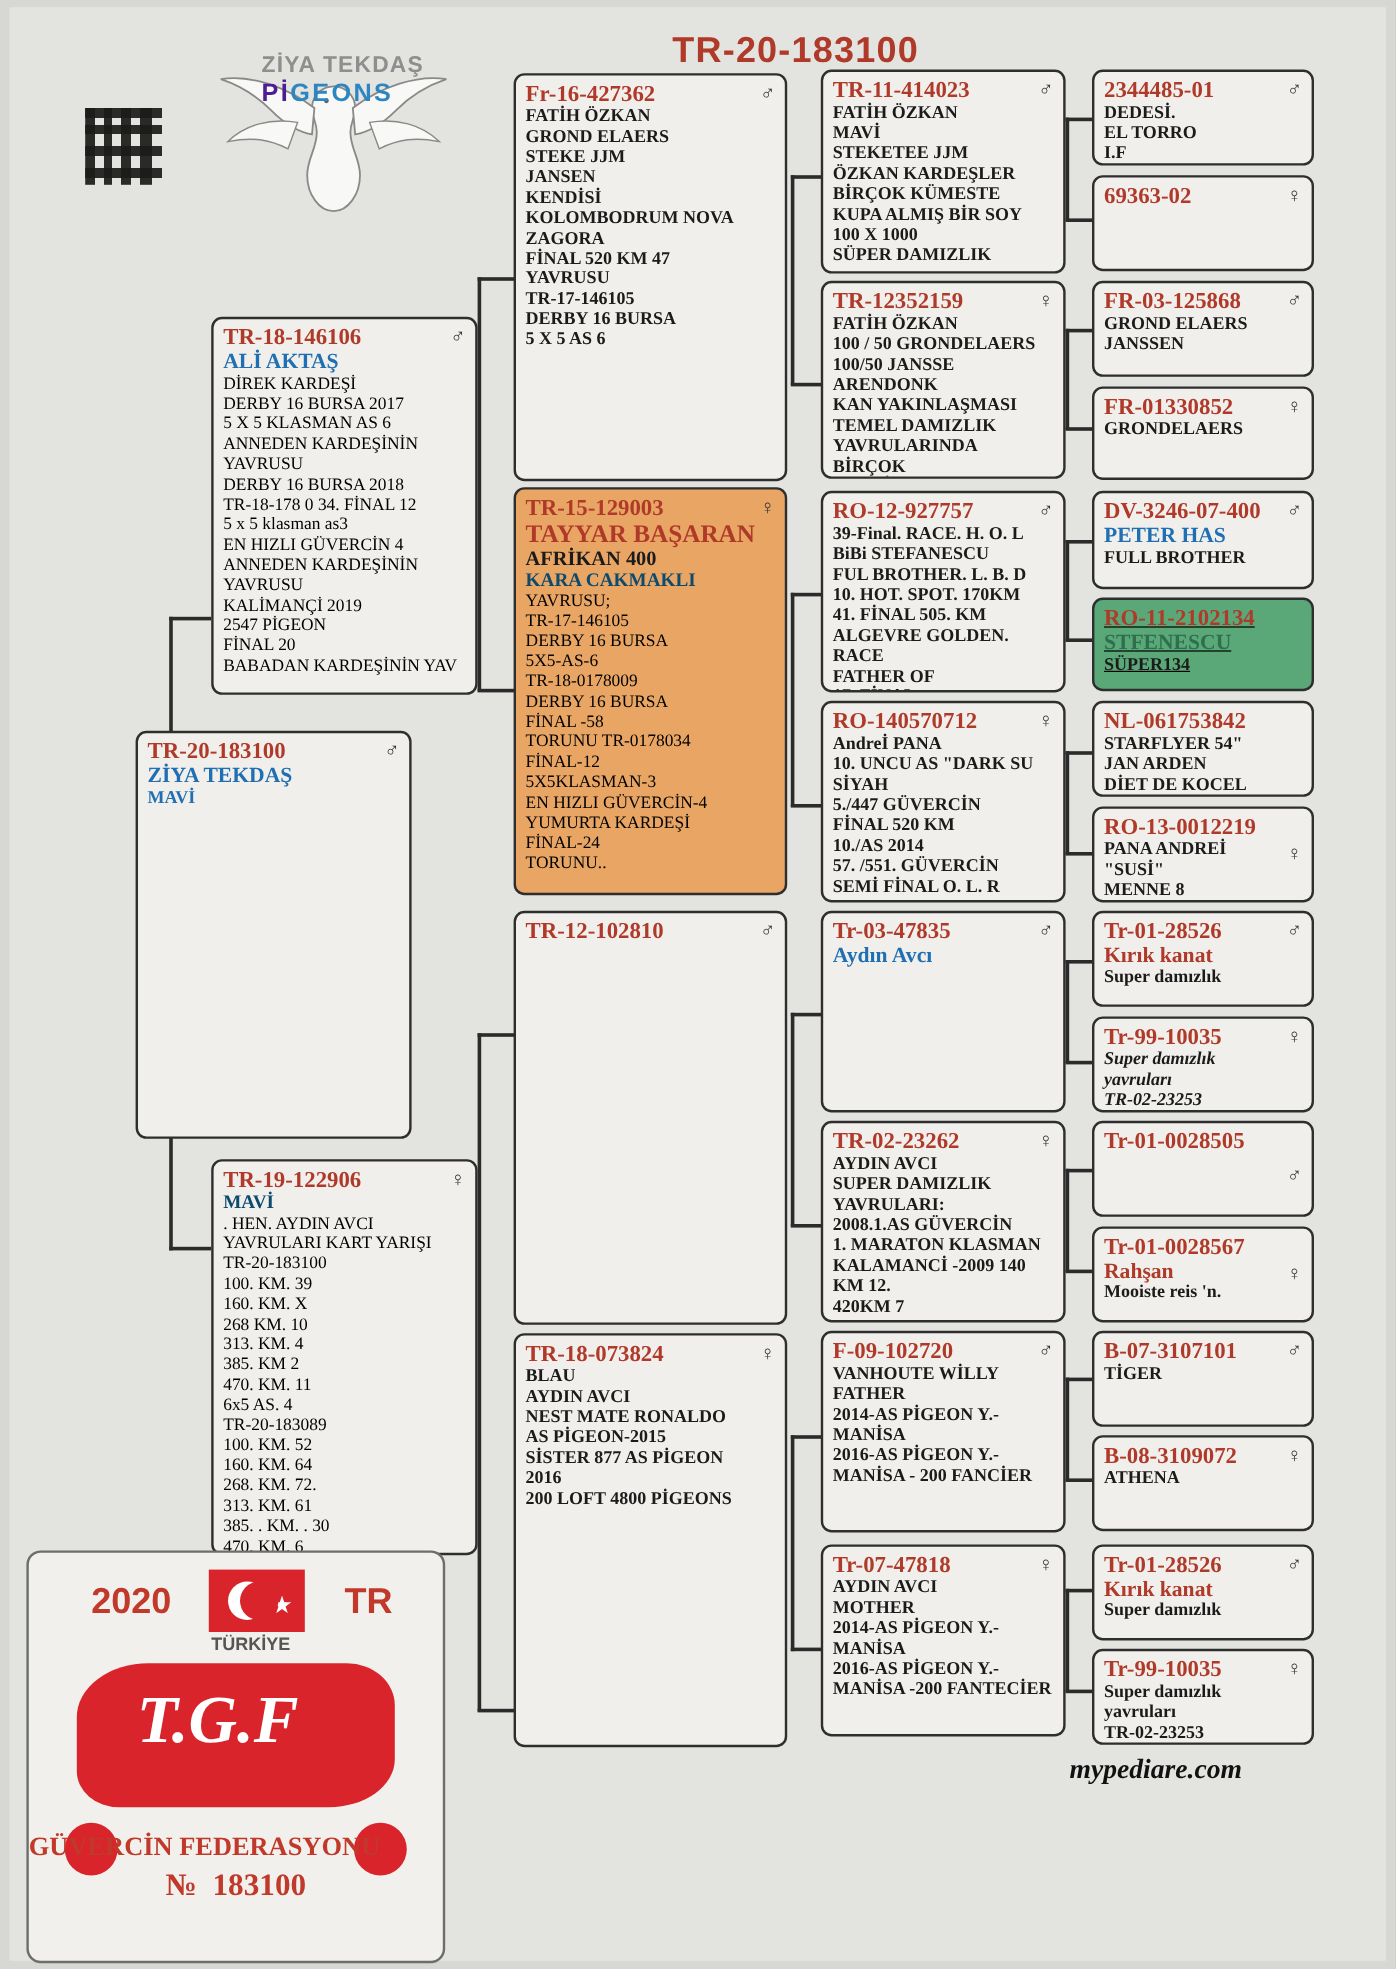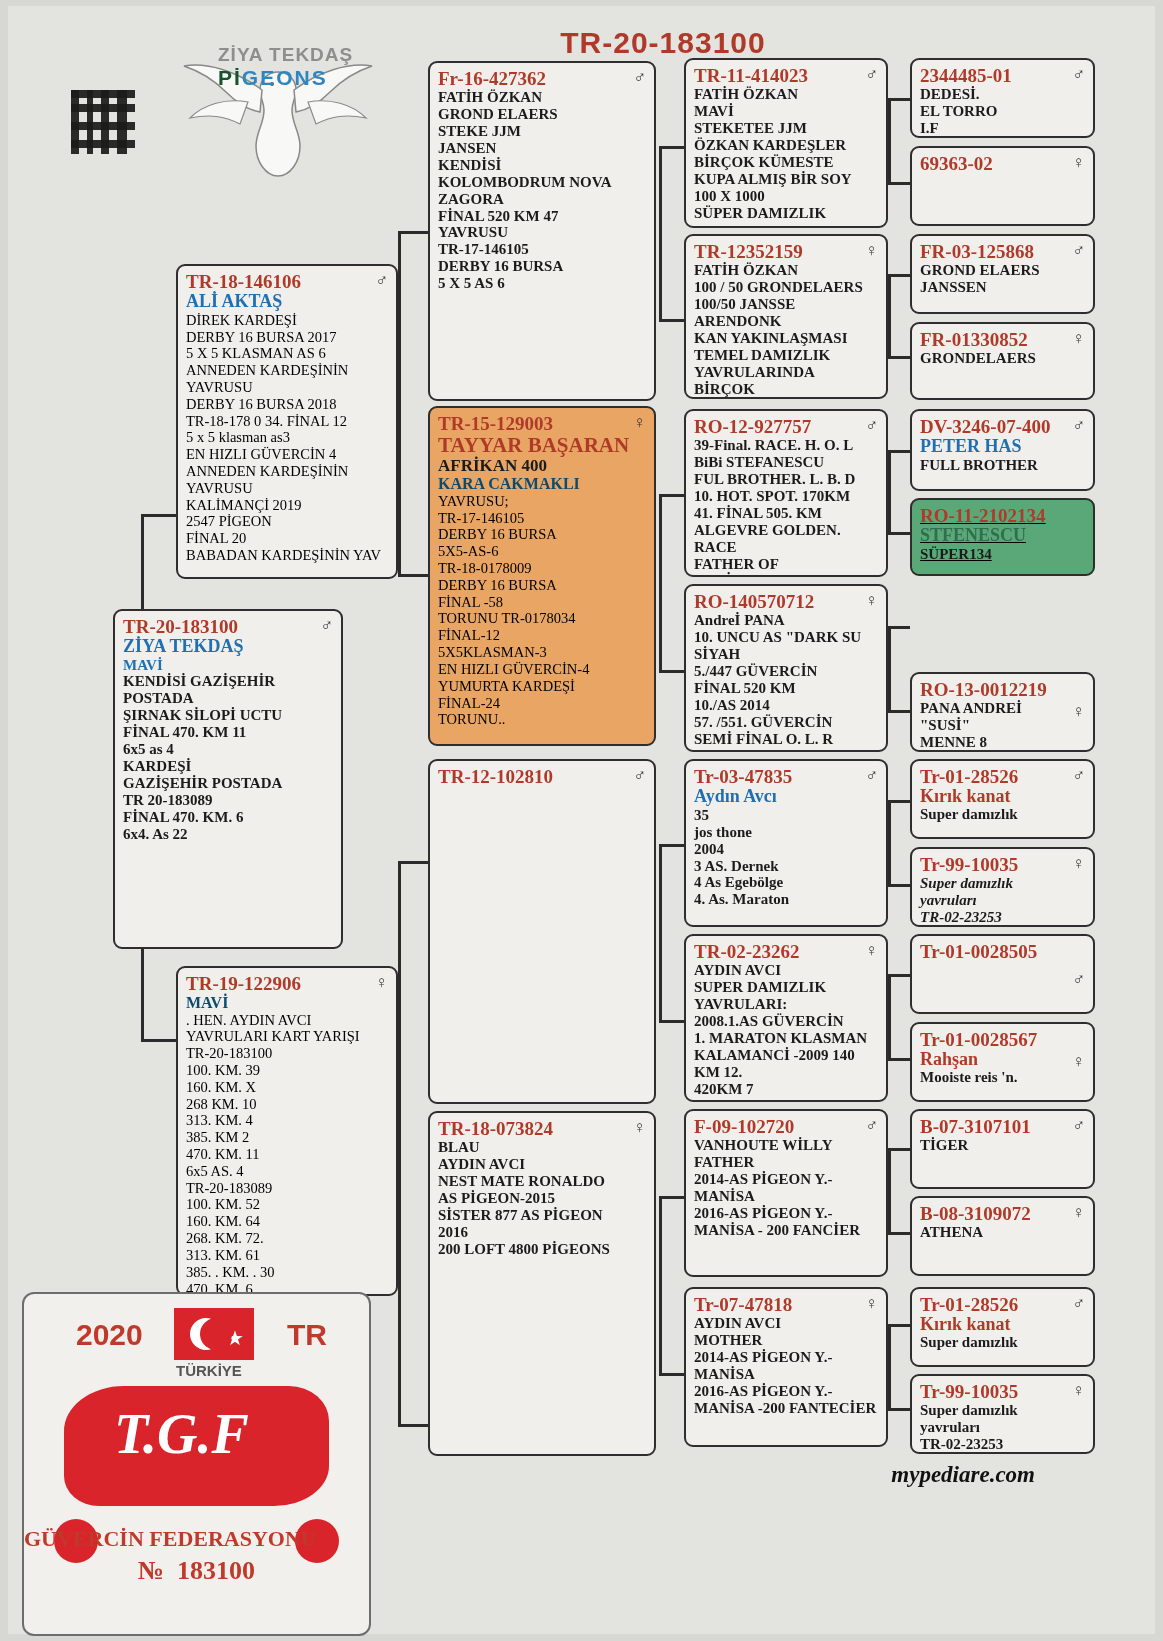--- a/index.html
+++ b/index.html
@@ -14,21 +14,21 @@
   .qr{position:absolute;left:63px;top:84px;width:64px;height:64px;
       background:
         linear-gradient(90deg,#111 0 8px,transparent 8px 16px,#111 16px 22px,transparent 22px 30px,#111 30px 38px,transparent 38px 46px,#111 46px 56px,transparent 56px 64px),
         linear-gradient(#111 0 8px,transparent 8px 14px,#111 14px 22px,transparent 22px 32px,#111 32px 40px,transparent 40px 50px,#111 50px 58px,transparent 58px 64px);
       background-blend-mode:multiply;opacity:.88;}
   .logo-wrap{position:absolute;left:150px;top:16px;width:230px;height:180px;}
   .logo-name{position:absolute;left:60px;top:22px;font-family:"Liberation Sans",sans-serif;
              font-size:19px;font-weight:bold;color:#8e8e8e;letter-spacing:1px;}
   .logo-sub{position:absolute;left:60px;top:44px;font-family:"Liberation Sans",sans-serif;
             font-size:21px;font-weight:bold;letter-spacing:2px;}
-  .logo-sub .pi{color:#14532d;}
+  .logo-sub .pi{color:#4c1d95;}
   .logo-sub .ge{color:#2e86c1;}
   .bird{position:absolute;left:20px;top:10px;width:200px;height:170px;opacity:.75;}
 
   
   .box{position:absolute;border:2px solid #2e2e2e;border-radius:9px;background:#eceae6;
        overflow:hidden;padding:6px 8px;box-sizing:border-box;}
   .box .id{font-family:"Liberation Serif",serif;font-size:19px;font-weight:bold;color:#b03a2a;line-height:1.05;}
   .box .nm{font-size:18px;font-weight:bold;color:#1f6fb2;line-height:1.1;}
   .box .nm-pink{font-size:16px;font-weight:bold;color:#0c4a6e;line-height:1.1;}
   .box .txt{font-size:15px;font-weight:bold;color:#1b1b1b;line-height:1.13;white-space:pre-line;}
@@ -149,30 +149,20 @@
 2547 PİGEON
 FİNAL 20
 BABADAN KARDEŞİNİN YAV</div>
     </div>
 
     <div class="box white" style="left:105px;top:603px;width:230px;height:340px;">
       <span class="sex">♂</span>
       <div class="id">TR-20-183100</div>
       <div class="nm">ZİYA TEKDAŞ</div>
       <div class="nm" style="font-size:15px;">MAVİ</div>
-      <div class="txt">KENDİSİ GAZİŞEHİR
-POSTADA
-ŞIRNAK SİLOPİ UCTU
-FİNAL 470. KM  11
-6x5 as 4
-KARDEŞİ
-GAZİŞEHİR POSTADA
-TR 20-183089
-FİNAL 470. KM.  6
-6x4. As 22</div>
     </div>
 
     <div class="box white" style="left:168px;top:960px;width:222px;height:330px;">
       <span class="sex">♀</span>
       <div class="id">TR-19-122906</div>
       <div class="nm-pink">MAVİ</div>
       <div class="txt-sm">. HEN. AYDIN AVCI
 YAVRULARI KART YARIŞI
 TR-20-183100
 100. KM. 39
@@ -292,26 +282,20 @@
 5./447 GÜVERCİN
 FİNAL 520 KM
 10./AS 2014
 57.  /551. GÜVERCİN
 SEMİ FİNAL O. L. R</div>
     </div>
     <div class="box white" style="left:676px;top:753px;width:204px;height:168px;">
       <span class="sex">♂</span>
       <div class="id">Tr-03-47835</div>
       <div class="nm">Aydın Avcı</div>
-      <div class="txt">35
-jos thone
-2004
-3  AS. Dernek
-4  As  Egebölge
-4. As. Maraton</div>
     </div>
     <div class="box white" style="left:676px;top:928px;width:204px;height:168px;">
       <span class="sex">♀</span>
       <div class="id">TR-02-23262</div>
       <div class="txt">AYDIN AVCI
 SUPER DAMIZLIK
 YAVRULARI:
 2008.1.AS GÜVERCİN
 1. MARATON KLASMAN
 KALAMANCİ -2009 140
@@ -365,20 +349,27 @@
       <span class="sex">♂</span>
       <div class="id">DV-3246-07-400</div>
       <div class="nm">PETER HAS</div>
       <div class="txt">FULL BROTHER</div>
     </div>
     <div class="box green" style="left:902px;top:492px;width:185px;height:78px;">
       <span class="sex"></span>
       <div class="id">RO-11-2102134</div>
       <div class="nm">STFENESCU</div>
       <div class="txt">SÜPER134</div>
+    </div>
+    <div class="box white" style="left:902px;top:578px;width:185px;height:80px;">
+      <span class="sex"></span>
+      <div class="id">NL-061753842</div>
+      <div class="txt">STARFLYER 54"
+JAN ARDEN
+DİET DE KOCEL</div>
     </div>
     <div class="box white" style="left:902px;top:666px;width:185px;height:80px;">
       <span class="sex" style="top:28px;">♀</span>
       <div class="id">RO-13-0012219</div>
       <div class="txt">PANA ANDREİ
 "SUSİ"
 MENNE 8</div>
     </div>
     <div class="box white" style="left:902px;top:753px;width:185px;height:80px;">
       <span class="sex">♂</span>

